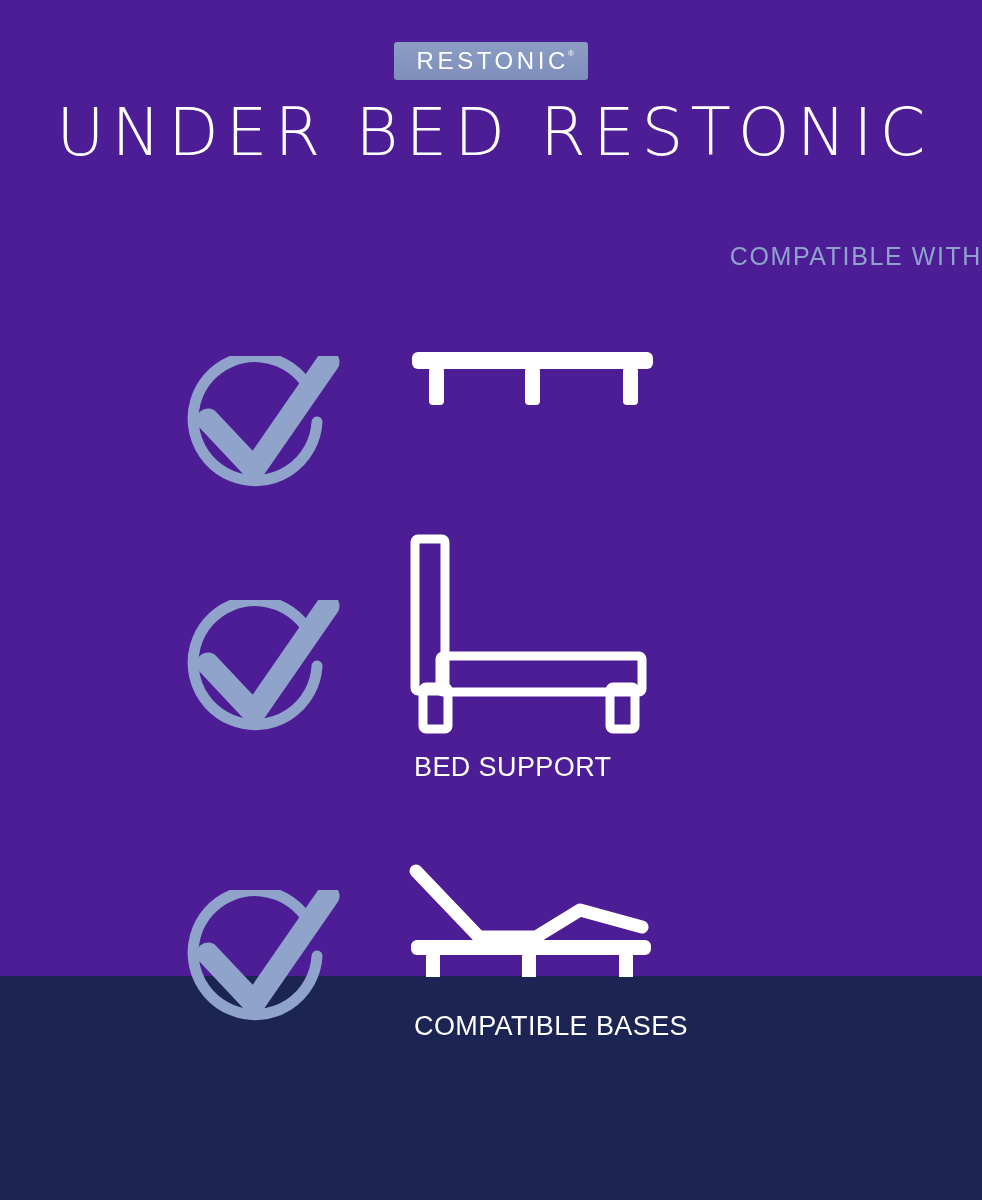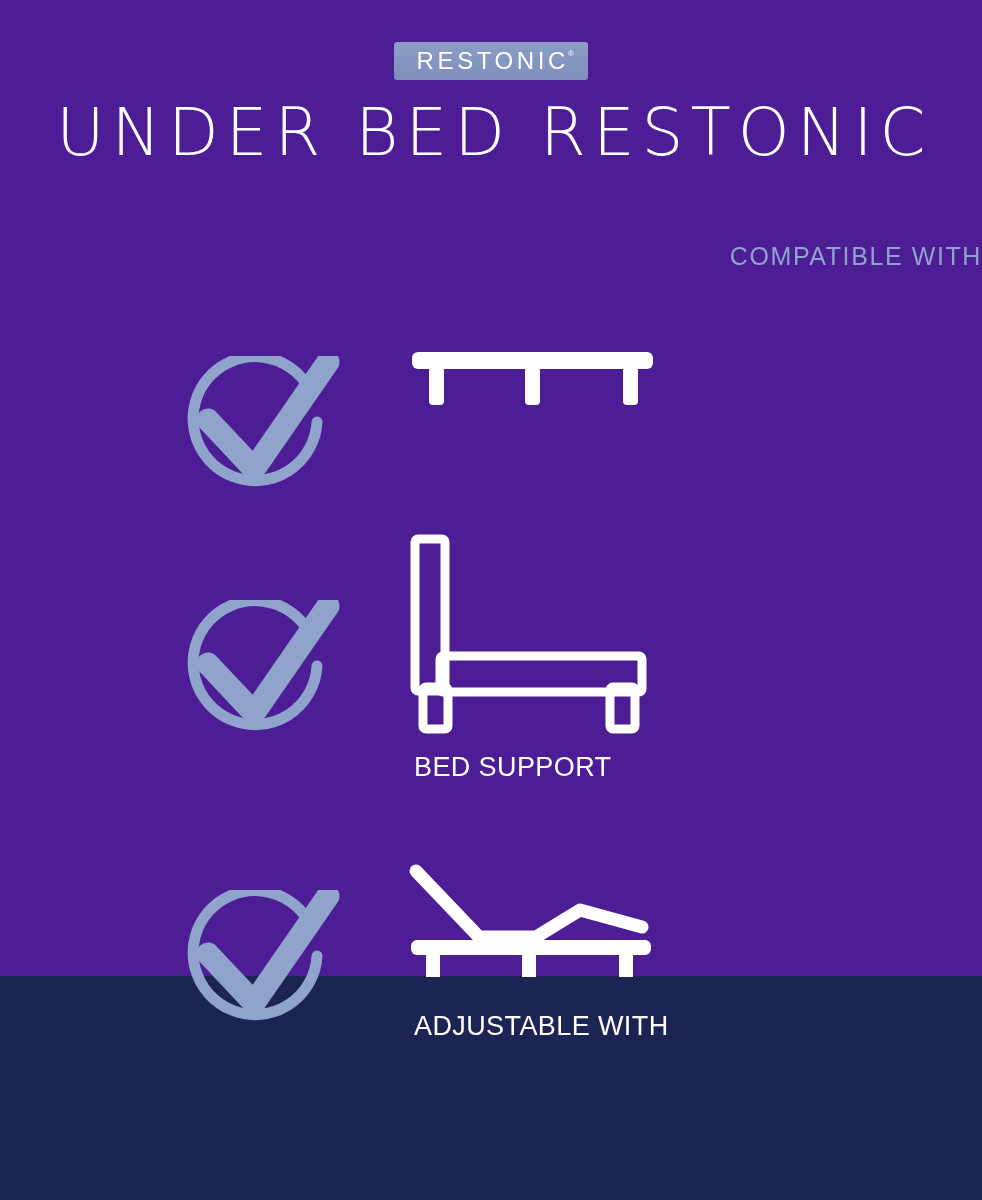--- a/index.html
+++ b/index.html
@@ -180,16 +180,16 @@
         <path d="M10 9 L73 75 L130 75 L174 48 L236 65" fill="none" stroke="#ffffff" stroke-width="13" stroke-linecap="round" stroke-linejoin="round"></path>
 
         <rect x="5" y="78" width="240" height="15" rx="6" fill="#ffffff"></rect>
 
         <rect x="20" y="91" width="14" height="28" rx="3" fill="#ffffff"></rect>
         <rect x="116" y="91" width="14" height="28" rx="3" fill="#ffffff"></rect>
         <rect x="213" y="91" width="14" height="28" rx="3" fill="#ffffff"></rect>
       </svg>
     </div>
 
-    <div class="row-label" style="top:151px;">ADJUSTABLE WITH</div>
+    <div class="row-label" style="top:151px;">COMPATIBLE BASES</div>
   </div>
 
 </div>
 
 </body></html>

